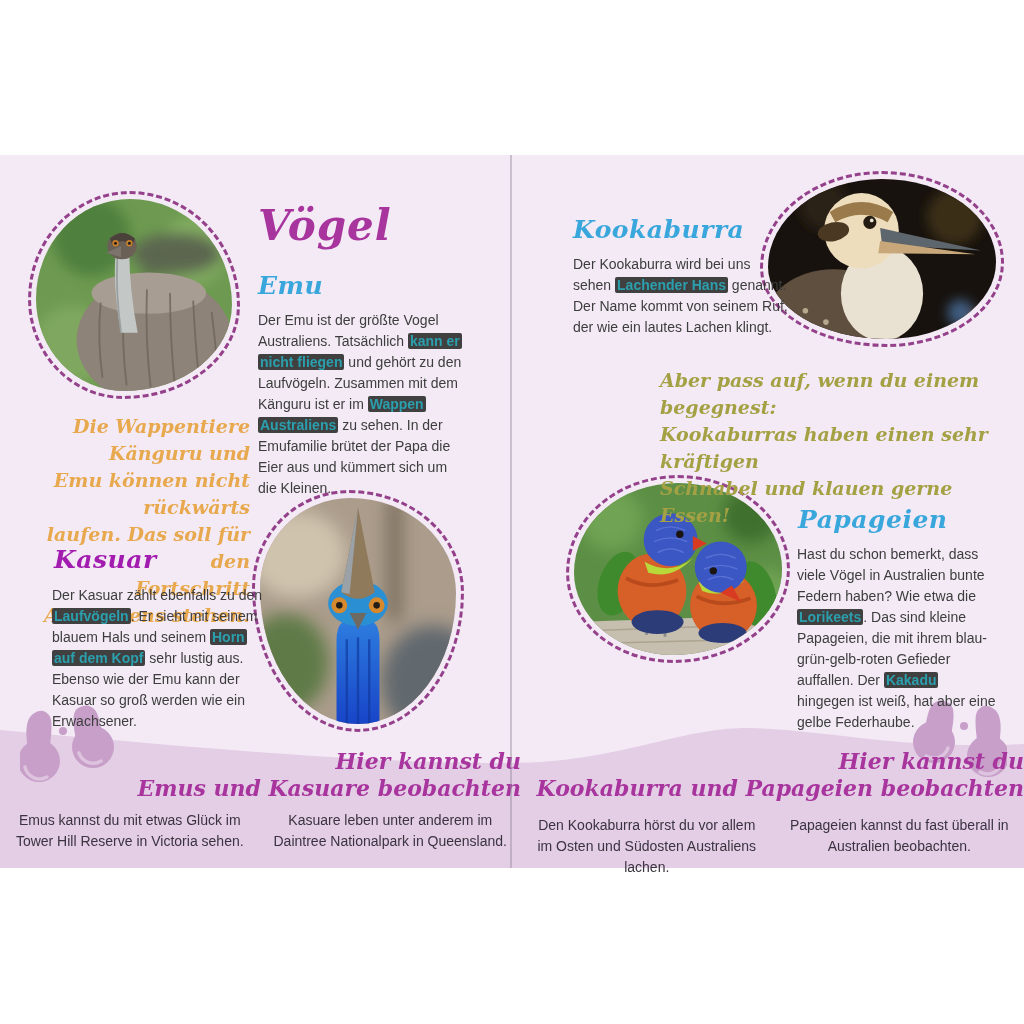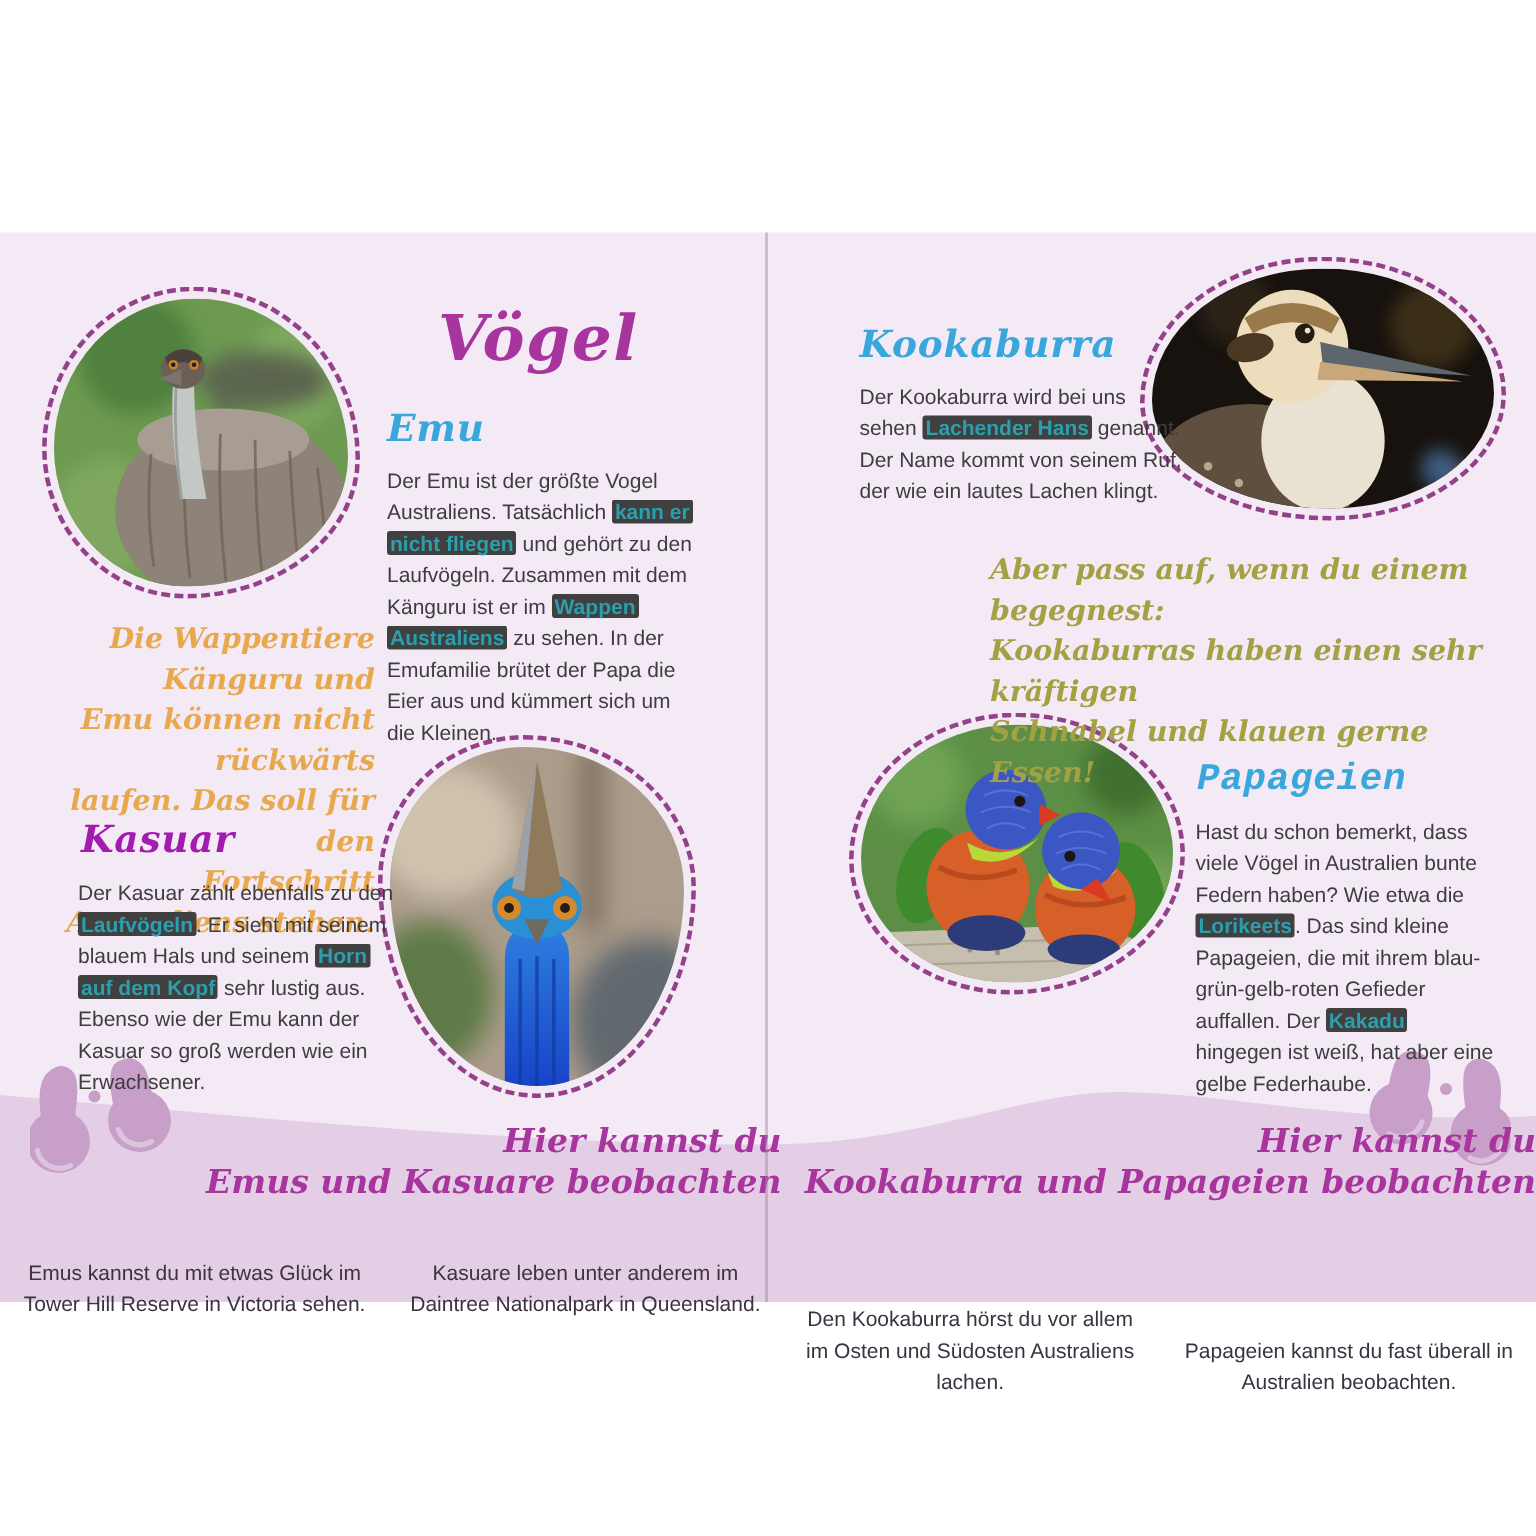--- a/index.html
+++ b/index.html
@@ -38,21 +38,21 @@
   }
   .note{
     font-family:"DejaVu Serif", serif;font-style:italic;font-weight:bold;
     font-size:19px;line-height:27px;white-space:pre-line;z-index:4;
   }
   .band-headline{
     font-family:"DejaVu Serif", serif;font-style:italic;font-weight:bold;
     font-size:22px;line-height:27px;text-align:right;white-space:pre-line;
     z-index:4;
   }
-  .band-cols{display:flex;gap:25px;z-index:4;margin-top:28px;}
+  .band-cols{display:flex;gap:25px;z-index:4;}
   .band-col{
     flex:1;font-size:14px;line-height:21px;color:#3b3340;text-align:center;
   }
   
   .photo-blob{
     border:3px dashed #94408a;padding:5px;z-index:3;box-sizing:border-box;
     background:transparent;
   }
   .photo-inner{width:100%;height:100%;overflow:hidden;}
   .photo-inner svg{display:block;width:100%;height:100%;}
@@ -128,21 +128,21 @@
         <path d="M80,42 Q93,30 107,42 L104,50 Q93,40 83,50 Z" fill="#4a423a"></path>
         <path d="M76,57 L92,50 L92,62 Z" fill="#7a746c"></path>
         <circle cx="86" cy="47" r="3.5" fill="#c87f2e"></circle>
           <circle cx="86" cy="47" r="1.6" fill="#221c15"></circle>
         <circle cx="101" cy="47" r="3.5" fill="#c87f2e"></circle>
           <circle cx="101" cy="47" r="1.6" fill="#221c15"></circle>
       </svg>
     </div>
   </div>
 
-  <div class="abs page-title" style="left:258px;top:46px;color:#a8349e;margin-left:34px;">Vögel</div>
+  <div class="abs page-title" style="left:258px;top:46px;color:#a8349e;">Vögel</div>
 
   <div class="abs sec-heading" style="left:258px;top:116px;color:#3aa7dc;">Emu</div>
 
   <div class="abs body-para" style="left:258px;top:155px;width:210px;"><span>Der Emu ist der größte Vogel Australiens. Tatsächlich </span><span class="hl">kann er nicht fliegen</span><span> und gehört zu den Laufvögeln. Zusammen mit dem Känguru ist er im </span><span class="hl">Wappen Australiens</span><span> zu sehen. In der Emufamilie brütet der Papa die Eier aus und kümmert sich um die Kleinen.</span></div>
 
   <div class="abs note" style="left:8px;top:258px;width:242px;text-align:right;color:#e8a84d;">Die Wappentiere Känguru und
 Emu können nicht rückwärts
 laufen. Das soll für den
 Fortschritt Australiens stehen.</div>
 
@@ -278,33 +278,33 @@
           <path d="M142,82 Q158,74 174,82"></path>
             <path d="M140,94 Q158,86 176,94"></path>
             <path d="M144,106 Q158,98 172,106"></path>
         </g>
         <path d="M170,112 L180,130 L158,120 Z" fill="#d83a22"></path>
         <circle cx="150" cy="96" r="4" fill="#1c140e"></circle>
       </svg>
     </div>
   </div>
 
-  <div class="abs sec-heading" style="left:798px;top:350px;color:#3aa7dc;font-family:Liberation Mono, monospace;">Papageien</div>
+  <div class="abs sec-heading" style="left:798px;top:350px;color:#3aa7dc;">Papageien</div>
 
   <div class="abs body-para" style="left:797px;top:389px;width:200px;"><span>Hast du schon bemerkt, dass viele Vögel in Australien bunte Federn haben? Wie etwa die </span><span class="hl">Lorikeets</span><span>. Das sind kleine Papageien, die mit ihrem blau-grün-gelb-roten Gefieder auffallen. Der </span><span class="hl">Kakadu</span><span> hingegen ist weiß, hat aber eine gelbe Federhaube.</span></div>
 
   <div class="abs band-headline" style="left:0;top:593px;width:521px;color:#a8349e;">Hier kannst du
 Emus und Kasuare beobachten</div>
 
   <div class="abs band-cols" style="left:12px;top:655px;width:496px;">
     <div class="band-col">Emus kannst du mit etwas Glück im Tower Hill Reserve in Victoria sehen.</div>
     <div class="band-col">Kasuare leben unter anderem im Daintree Nationalpark in Queensland.</div>
   </div>
 
   <div class="abs band-headline" style="left:521px;top:593px;width:503px;color:#a8349e;">Hier kannst du
 Kookaburra und Papageien beobachten</div>
 
-  <div class="abs band-cols" style="left:533px;top:686px;width:480px;align-items:flex-end;">
+  <div class="abs band-cols" style="left:533px;top:660px;width:480px;">
     <div class="band-col">Den Kookaburra hörst du vor allem im Osten und Südosten Australiens lachen.</div>
     <div class="band-col">Papageien kannst du fast überall in Australien beobachten.</div>
   </div>
 
 </div>
 
 </body></html>

